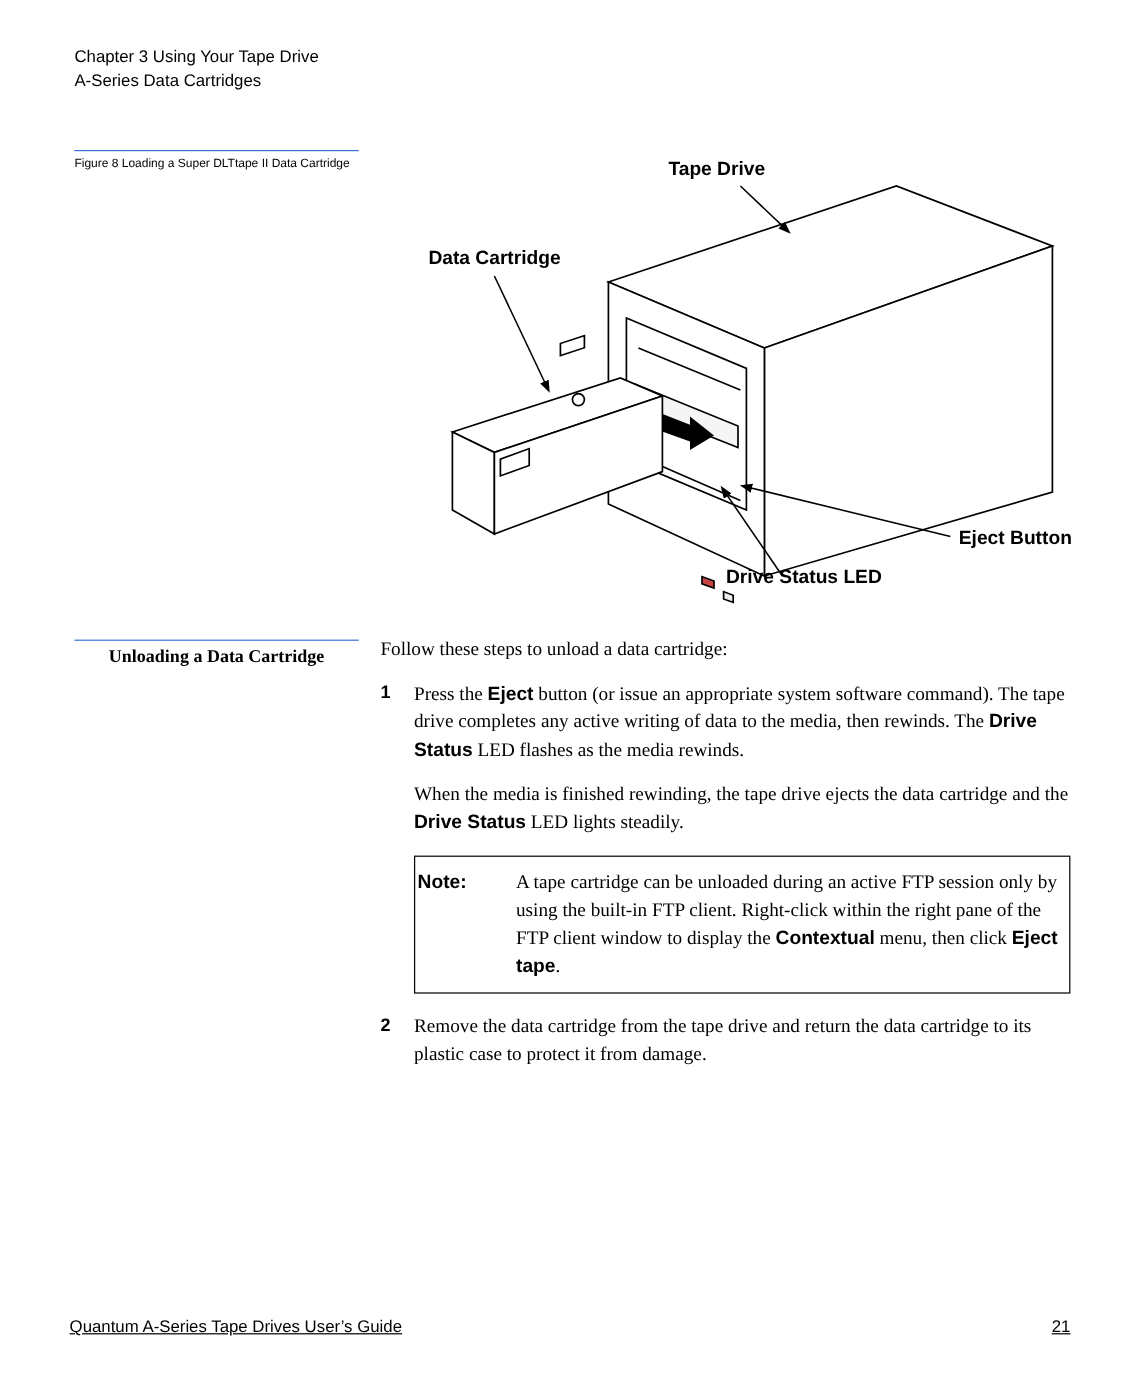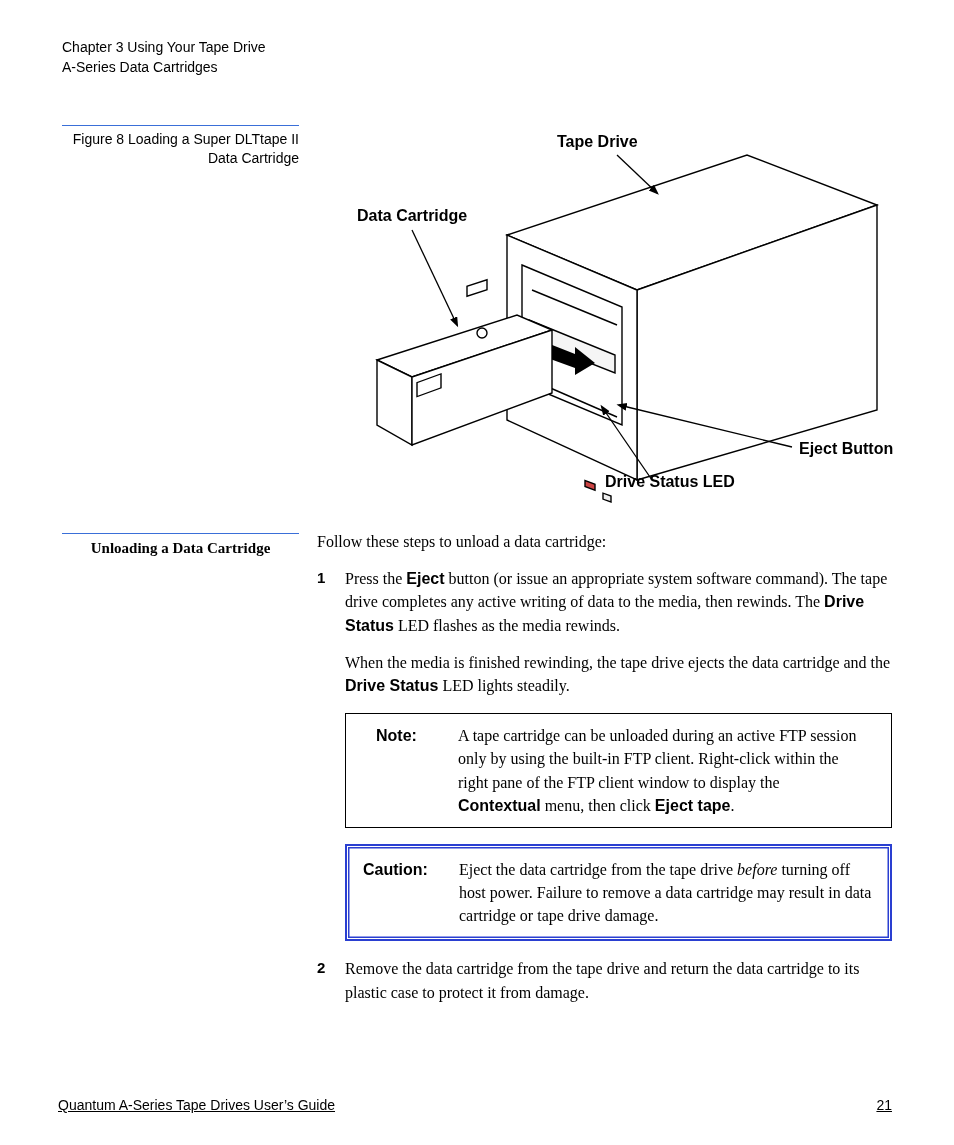--- a/index.html
+++ b/index.html
@@ -29,23 +29,22 @@
   .blue-rule {
     border: none;
     border-top: 1.5px solid #3a6fd8;
     margin: 0 0 4px 0;
     width: 100%;
   }
 
   
   .figure-caption {
     font-family: Arial, Helvetica, sans-serif;
-    font-size: 14px;
+    font-size: 10px;
     line-height: 1.35;
-    text-align: right;
   }
 
   .figure-stage {
     position: relative;
     width: 575px;
     height: 380px;
   }
   .figure-stage svg { position: absolute; top: 0; left: 0; }
   .callout {
     position: absolute;
@@ -80,21 +79,21 @@
     left: 0;
     top: 0;
     font-family: Arial, Helvetica, sans-serif;
     font-weight: bold;
     font-size: 15px;
   }
   ol.steps p { margin-top: 14px; }
 
   .box {
     border: 1.5px solid #000;
-    padding: 10px 30px;
+    padding: 10px 2px;
     margin: 16px 0 16px 0;
     line-height: 1.45;
     display: flex;
   }
   .box.caution {
     border: 2.5px solid #2a3fd1;
     box-shadow: inset 0 0 0 1px #fff, inset 0 0 0 2.5px #2a3fd1;
     padding: 12px 16px;
   }
   .box .tag {
@@ -205,26 +204,20 @@
           <span>When the media is finished rewinding, the tape drive ejects the data cartridge and the </span><span class="inline-bold">Drive Status</span><span> LED lights steadily.</span>
         </p>
 
         <div class="box">
           <div class="tag">Note:</div>
           <div class="body">
             <span>A tape cartridge can be unloaded during an active FTP session only by using the built-in FTP client. Right-click within the right pane of the FTP client window to display the </span><span class="inline-bold">Contextual</span><span> menu, then click </span><span class="inline-bold">Eject tape</span><span>.</span>
           </div>
         </div>
 
-        <div class="box caution">
-          <div class="tag">Caution:</div>
-          <div class="body">
-            <span>Eject the data cartridge from the tape drive </span><span class="italic">before</span><span> turning off host power. Failure to remove a data cartridge may result in data cartridge or tape drive damage.</span>
-          </div>
-        </div>
       </li>
       <li>Remove the data cartridge from the tape drive and return the data cartridge to its plastic case to protect it from damage.</li>
     </ol>
   </div>
 </div>
 
 <div class="footer">
   <span>Quantum A-Series Tape Drives User’s Guide</span>
   <span>21</span>
 </div>

